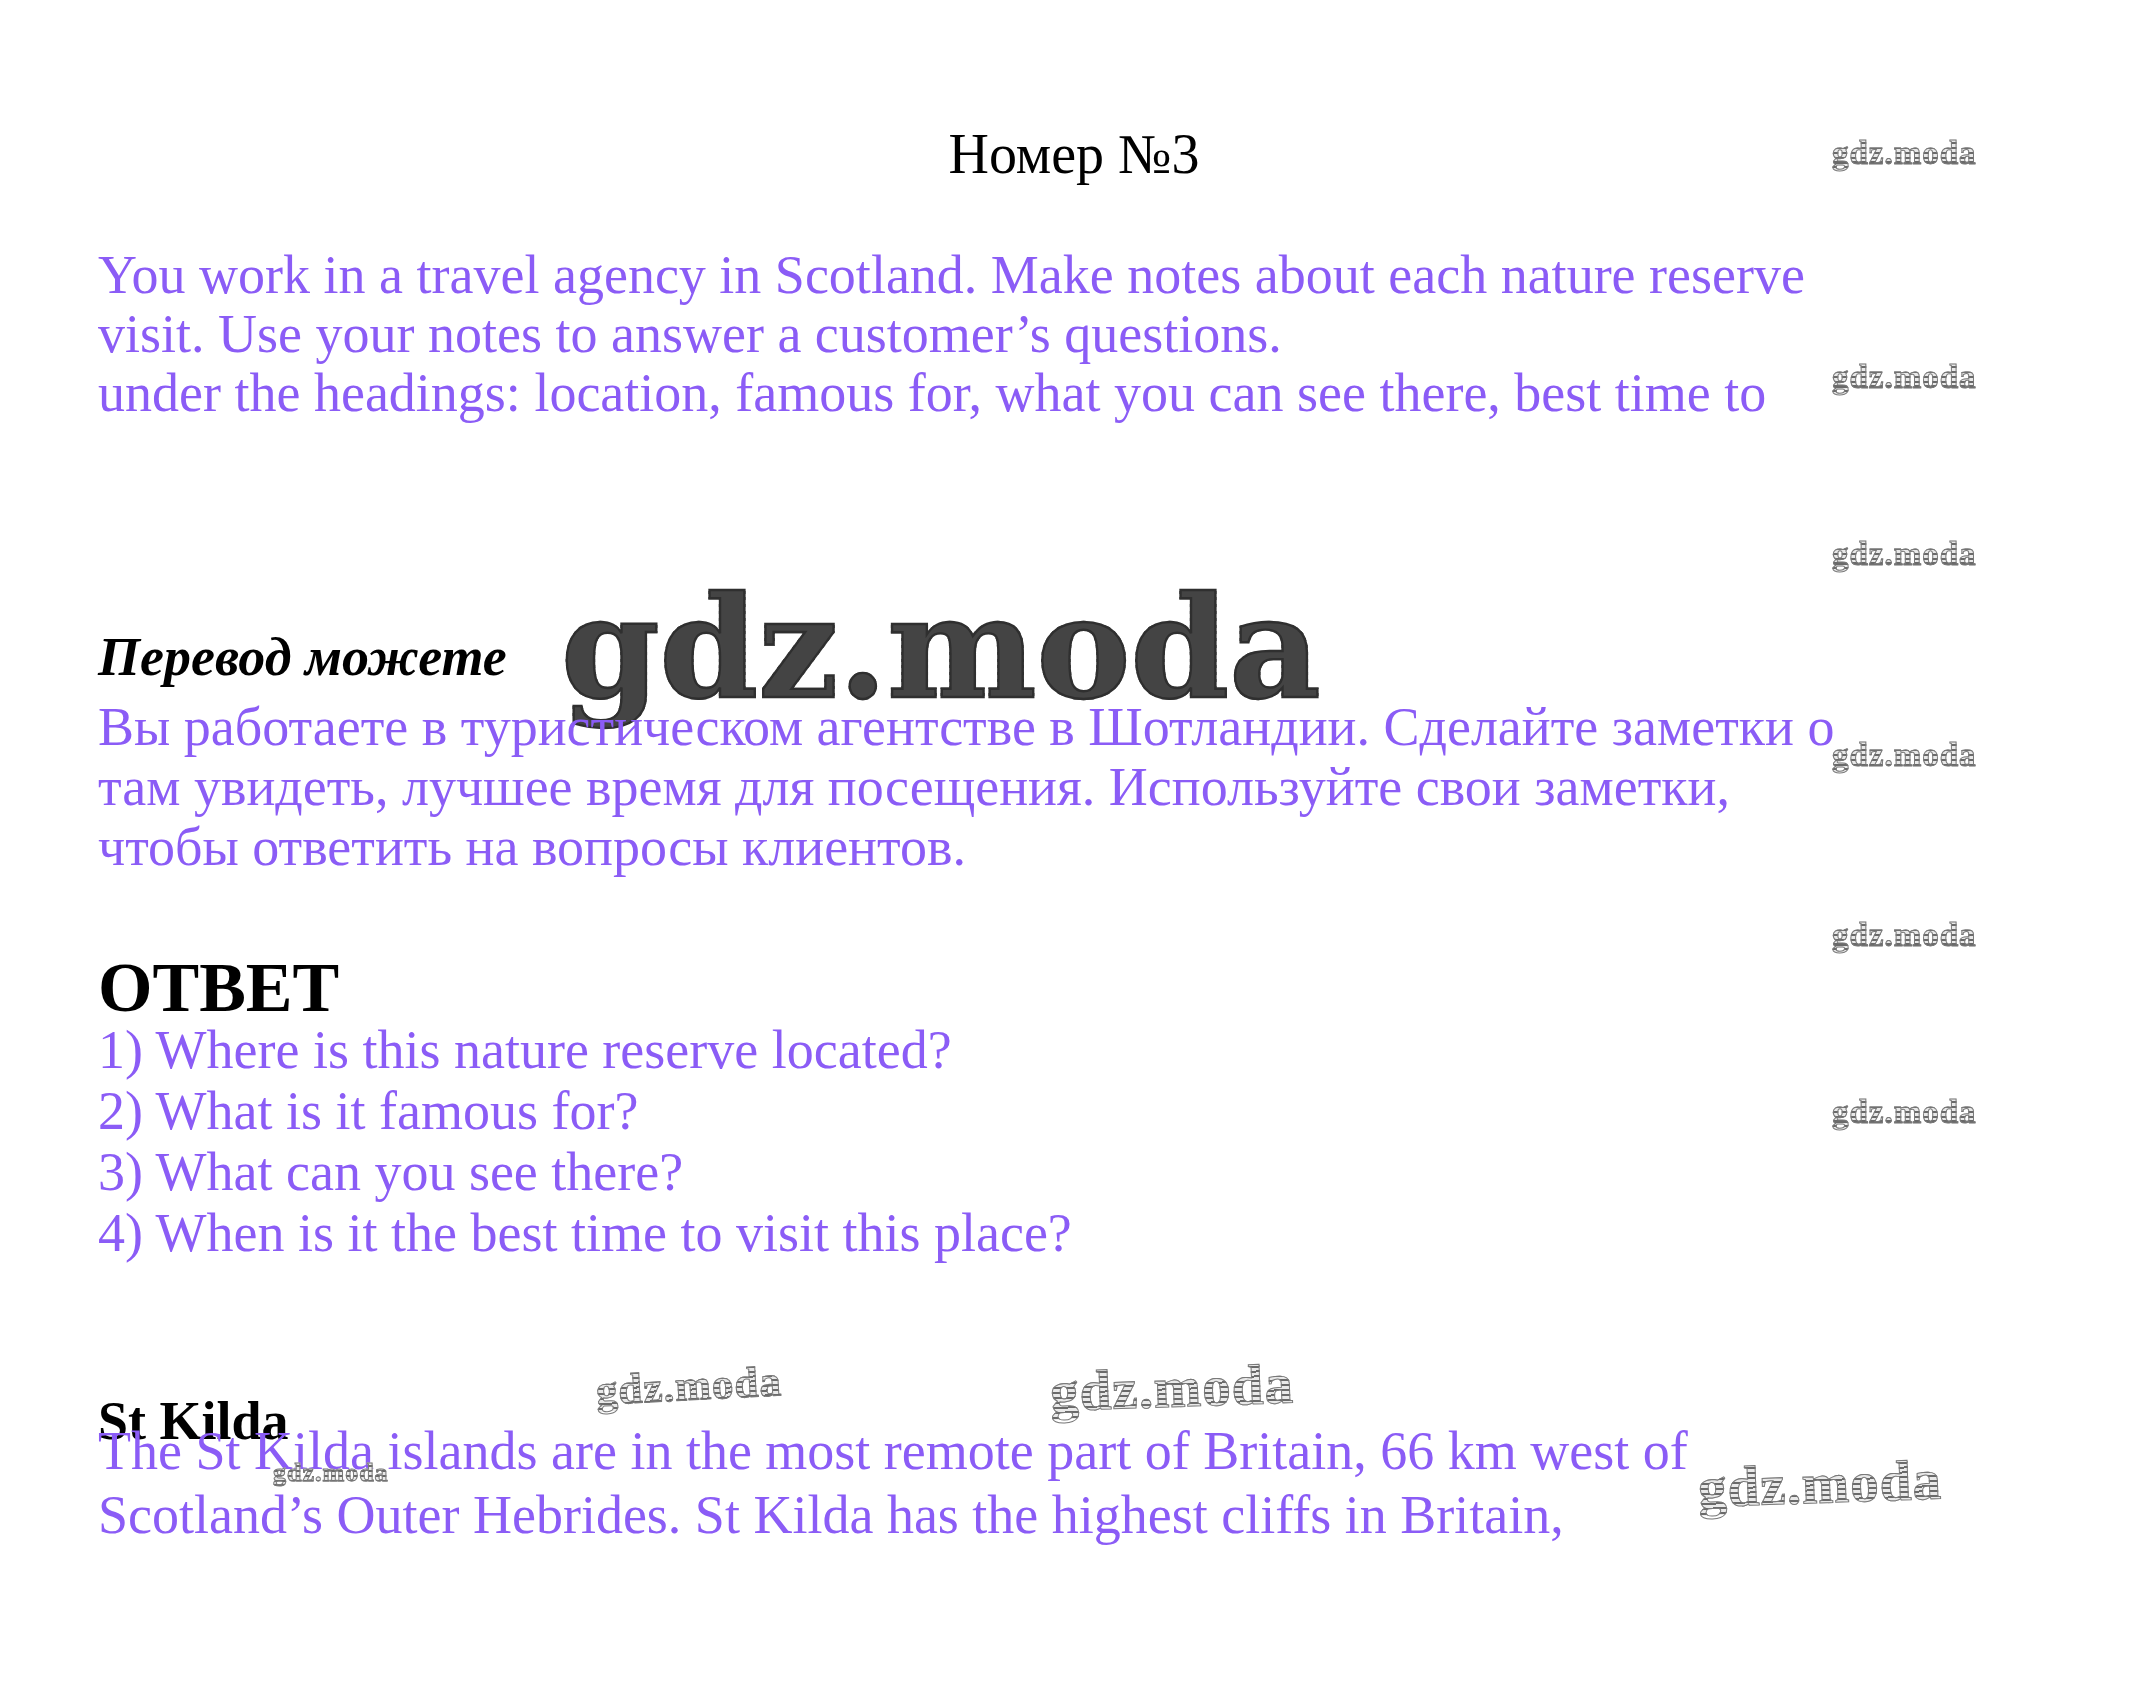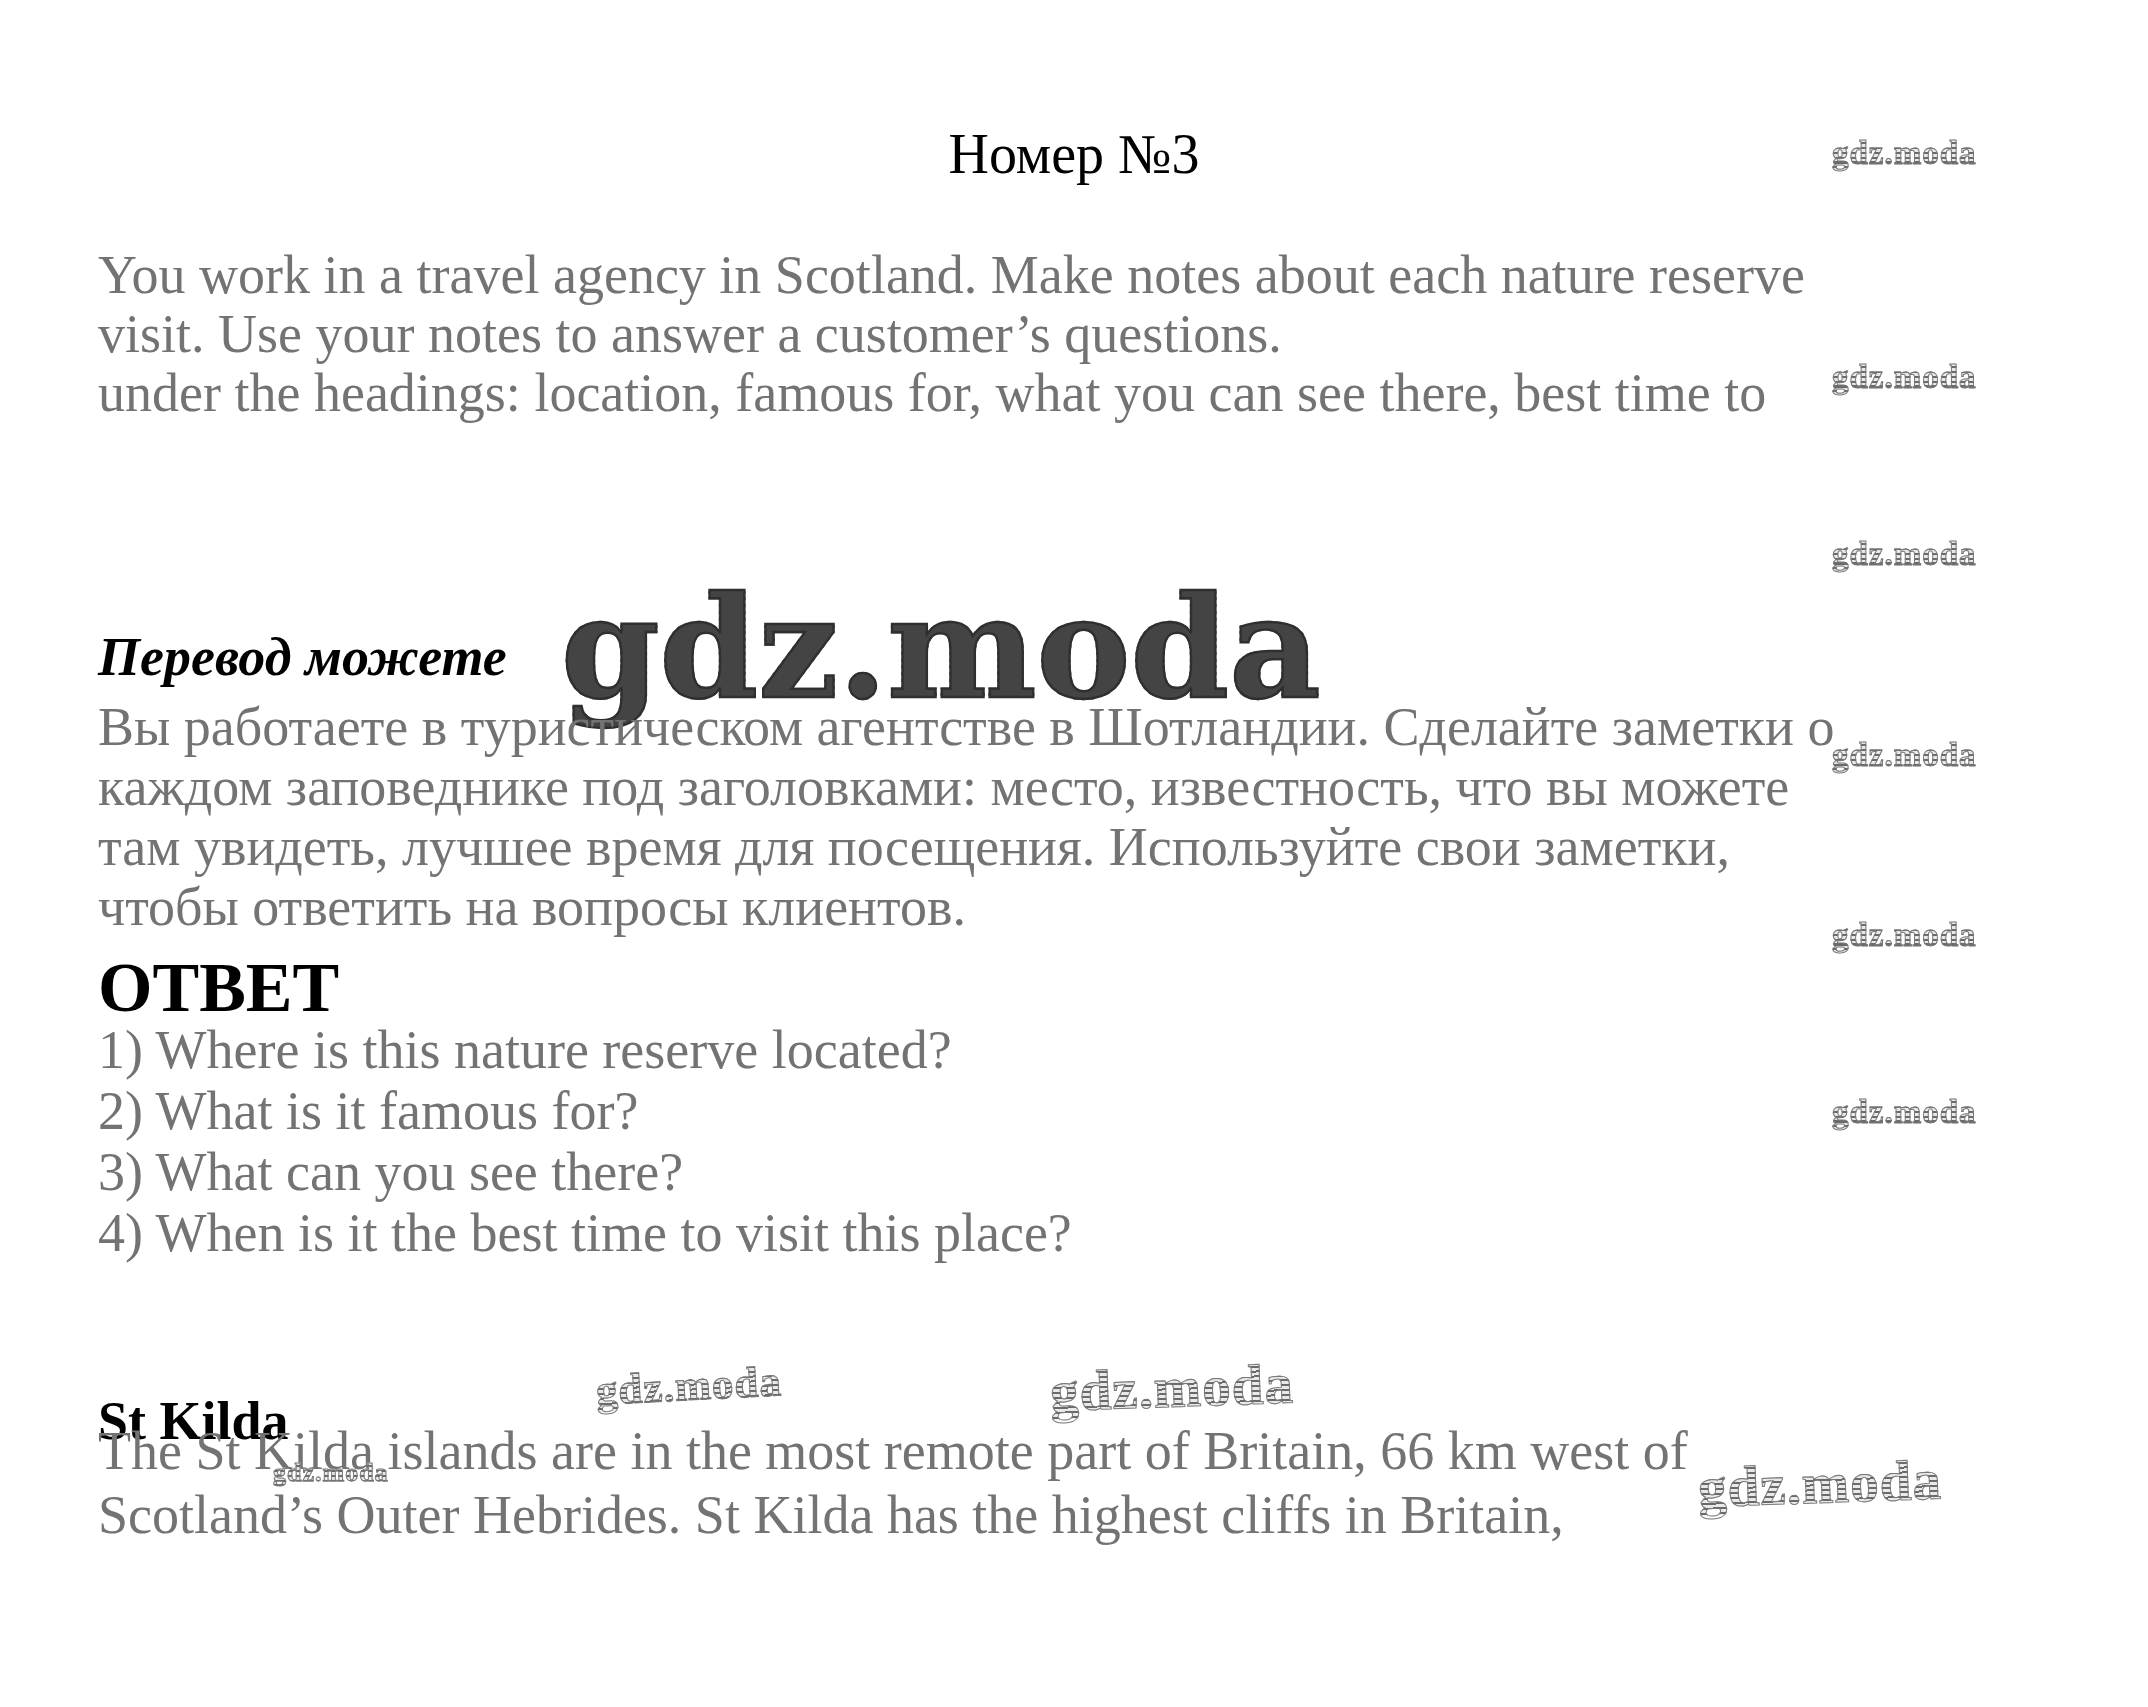--- a/index.html
+++ b/index.html
@@ -17,21 +17,21 @@
     color: #000000;
     border-radius: 30px;
   }
   .abs { position: absolute; }
   .line { white-space: nowrap; }
   .para {
     position: absolute;
     left: 98px;
     font-size: 54px;
     line-height: 59px;
-    color: #737373;
+    color: #8b5cf6;
   }
   .title-center {
     position: absolute;
     left: 0;
     width: 100%;
     text-align: center;
     font-size: 56px;
     line-height: 59px;
     white-space: nowrap;
   }
@@ -91,21 +91,20 @@
     <div class="line">visit. Use your notes to answer a customer’s questions.</div>
     <div class="line">under the headings: location, famous for, what you can see there, best time to</div>
   </div>
 
 
   <div class="abs bold-italic" style="left:98px; top:628px; font-size:54px; line-height:59px; white-space:nowrap;">Перевод можете</div>
   <div class="wm-logo wm-dark" style="left:561px; top:577px;">gdz.moda</div>
 
   <div class="para" style="top:697px; line-height:60px;">
     <div class="line">Вы работаете в туристическом агентстве в Шотландии. Сделайте заметки о</div>
-    <div class="line">каждом заповеднике под заголовками: место, известность, что вы можете</div>
     <div class="line">там увидеть, лучшее время для посещения. Используйте свои заметки,</div>
     <div class="line">чтобы ответить на вопросы клиентов.</div>
   </div>
 
   <div class="abs bold" style="left:98px; top:958px; font-size:70px; line-height:59px;">ОТВЕТ</div>
 
   <div class="para" style="top:1020px; line-height:61px;">
     <div class="line">1) Where is this nature reserve located?</div>
     <div class="line">2) What is it famous for?</div>
     <div class="line">3) What can you see there?</div>

